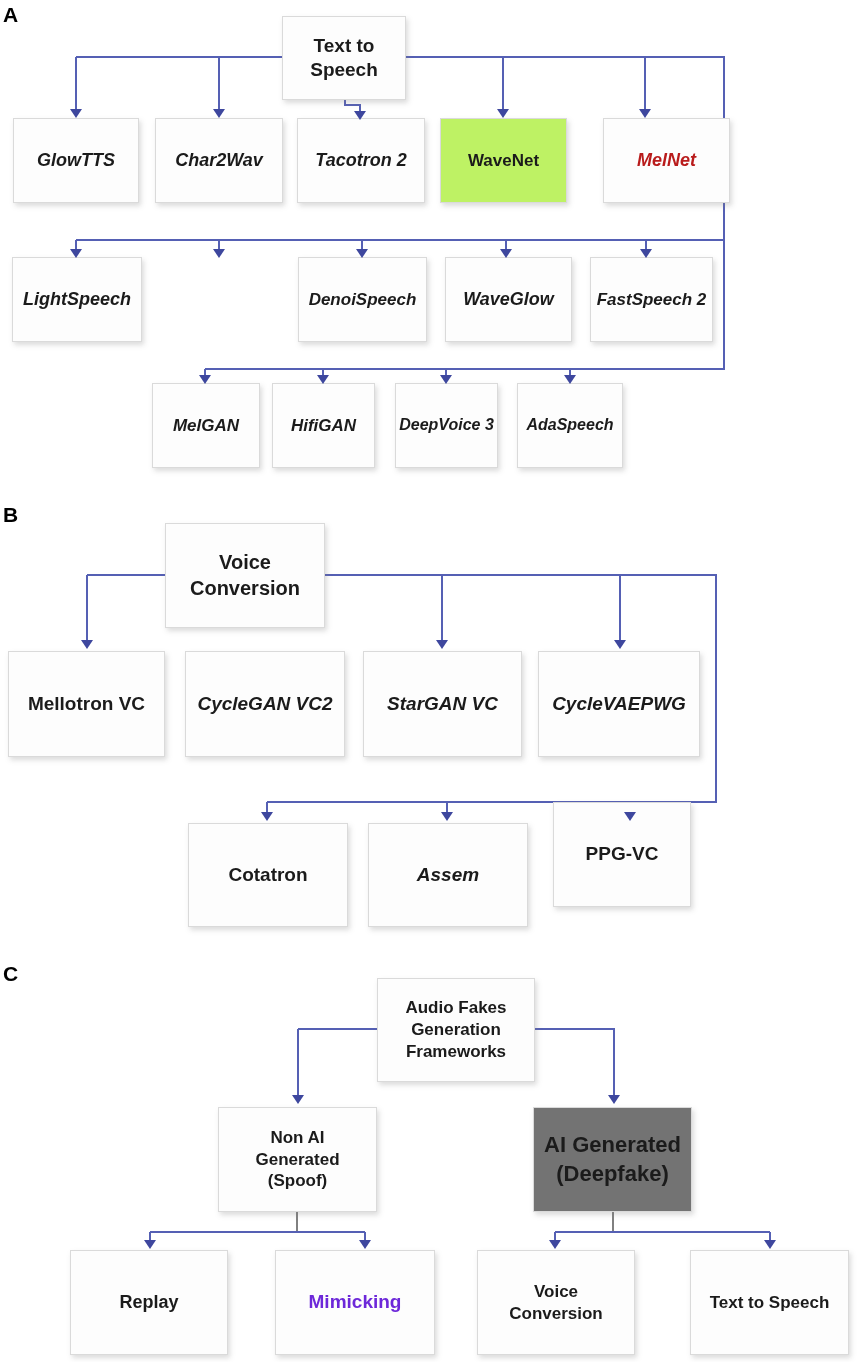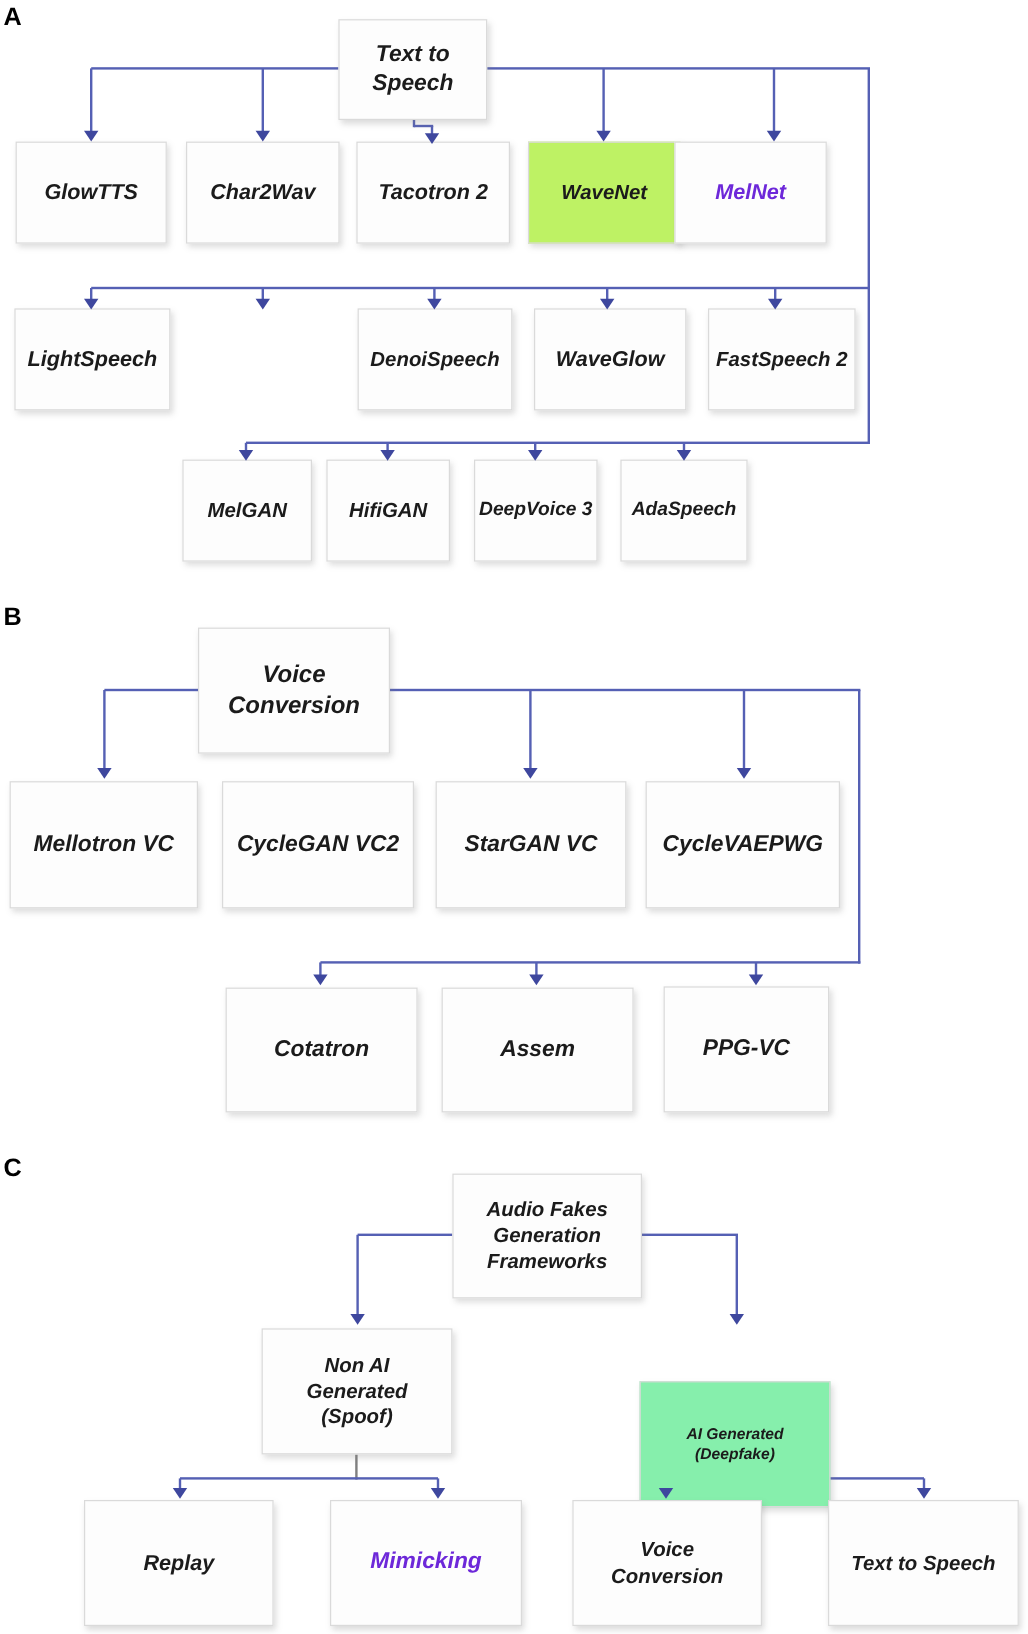--- a/index.html
+++ b/index.html
@@ -9,21 +9,21 @@
   }
   .plabel{
     position:absolute;font-weight:700;font-size:21px;color:#000;
     z-index:4;letter-spacing:.5px;
   }
   .node{
     position:absolute;display:flex;align-items:center;justify-content:center;
     text-align:center;background:#fdfdfd;border:1px solid #dadada;
     box-shadow:2px 3px 5px rgba(130,130,130,.28);
     color:#1b1b1b;font-weight:700;white-space:pre-line;line-height:1.28;
-    z-index:2;box-sizing:border-box;padding:2px;font-style:italic;
+    z-index:2;box-sizing:border-box;padding:2px;
   }
   .node.it{font-style:italic;}
   .seg{position:absolute;z-index:1;}
   .arw{
     position:absolute;width:0;height:0;z-index:3;
     border-left:6px solid transparent;border-right:6px solid transparent;
   }
 </style>
 </head>
 <body>
@@ -96,45 +96,45 @@
     <div class="arw" style="left: 144px; top: 1240px; border-top: 9px solid rgb(62, 71, 158);"></div>
     <div class="arw" style="left: 359px; top: 1240px; border-top: 9px solid rgb(62, 71, 158);"></div>
     <div class="arw" style="left: 549px; top: 1240px; border-top: 9px solid rgb(62, 71, 158);"></div>
     <div class="arw" style="left: 764px; top: 1240px; border-top: 9px solid rgb(62, 71, 158);"></div>
     <div class="node" style="left: 282px; top: 16px; width: 124px; height: 84px; font-size: 19px; border-color: rgb(218, 218, 218); background-color: rgb(253, 253, 253); color: rgb(27, 27, 27);">Text to
 Speech</div>
     <div class="node it" style="left: 13px; top: 118px; width: 126px; height: 85px; font-size: 18px; border-color: rgb(218, 218, 218); background-color: rgb(253, 253, 253); color: rgb(27, 27, 27);">GlowTTS</div>
     <div class="node it" style="left: 155px; top: 118px; width: 128px; height: 85px; font-size: 18px; border-color: rgb(218, 218, 218); background-color: rgb(253, 253, 253); color: rgb(27, 27, 27);">Char2Wav</div>
     <div class="node it" style="left: 297px; top: 118px; width: 128px; height: 85px; font-size: 18px; border-color: rgb(218, 218, 218); background-color: rgb(253, 253, 253); color: rgb(27, 27, 27);">Tacotron 2</div>
     <div class="node" style="left: 440px; top: 118px; width: 127px; height: 85px; font-size: 17px; border-color: rgb(218, 218, 218); background-color: #bef264; color: rgb(27, 27, 27);">WaveNet</div>
-    <div class="node it" style="left: 562px; top: 118px; width: 127px; height: 85px; font-size: 18px; border-color: rgb(218, 218, 218); background-color: rgb(253, 253, 253); color: #6d28d9; text-align: right;">MelNet</div>
+    <div class="node it" style="left: 603px; top: 118px; width: 127px; height: 85px; font-size: 18px; border-color: rgb(218, 218, 218); background-color: rgb(253, 253, 253); color: #b91c1c; text-align: right;">MelNet</div>
     <div class="node it" style="left: 12px; top: 257px; width: 130px; height: 85px; font-size: 18px; border-color: rgb(218, 218, 218); background-color: rgb(253, 253, 253); color: rgb(27, 27, 27);">LightSpeech</div>
     <div class="node it" style="left: 298px; top: 257px; width: 129px; height: 85px; font-size: 17px; border-color: rgb(218, 218, 218); background-color: rgb(253, 253, 253); color: rgb(27, 27, 27);">DenoiSpeech</div>
     <div class="node it" style="left: 445px; top: 257px; width: 127px; height: 85px; font-size: 18px; border-color: rgb(218, 218, 218); background-color: rgb(253, 253, 253); color: rgb(27, 27, 27);">WaveGlow</div>
     <div class="node it" style="left: 590px; top: 257px; width: 123px; height: 85px; font-size: 17px; border-color: rgb(218, 218, 218); background-color: rgb(253, 253, 253); color: rgb(27, 27, 27);">FastSpeech 2</div>
     <div class="node it" style="left: 152px; top: 383px; width: 108px; height: 85px; font-size: 17px; border-color: rgb(218, 218, 218); background-color: rgb(253, 253, 253); color: rgb(27, 27, 27);">MelGAN</div>
     <div class="node it" style="left: 272px; top: 383px; width: 103px; height: 85px; font-size: 17px; border-color: rgb(218, 218, 218); background-color: rgb(253, 253, 253); color: rgb(27, 27, 27);">HifiGAN</div>
     <div class="node it" style="left: 395px; top: 383px; width: 103px; height: 85px; font-size: 16px; border-color: rgb(218, 218, 218); background-color: rgb(253, 253, 253); color: rgb(27, 27, 27); font-style: italic;">DeepVoice 3</div>
     <div class="node it" style="left: 517px; top: 383px; width: 106px; height: 85px; font-size: 16px; border-color: rgb(218, 218, 218); background-color: rgb(253, 253, 253); color: rgb(27, 27, 27);">AdaSpeech</div>
     <div class="node" style="left: 165px; top: 523px; width: 160px; height: 105px; font-size: 20px; border-color: rgb(218, 218, 218); background-color: rgb(253, 253, 253); color: rgb(27, 27, 27);">Voice
 Conversion</div>
     <div class="node" style="left: 8px; top: 651px; width: 157px; height: 106px; font-size: 19px; border-color: rgb(218, 218, 218); background-color: rgb(253, 253, 253); color: rgb(27, 27, 27);">Mellotron VC</div>
     <div class="node it" style="left: 185px; top: 651px; width: 160px; height: 106px; font-size: 19px; border-color: rgb(218, 218, 218); background-color: rgb(253, 253, 253); color: rgb(27, 27, 27);">CycleGAN VC2</div>
     <div class="node it" style="left: 363px; top: 651px; width: 159px; height: 106px; font-size: 19px; border-color: rgb(218, 218, 218); background-color: rgb(253, 253, 253); color: rgb(27, 27, 27);">StarGAN VC</div>
     <div class="node it" style="left: 538px; top: 651px; width: 162px; height: 106px; font-size: 19px; border-color: rgb(218, 218, 218); background-color: rgb(253, 253, 253); color: rgb(27, 27, 27);">CycleVAEPWG</div>
     <div class="node it" style="left: 368px; top: 823px; width: 160px; height: 104px; font-size: 19px; border-color: rgb(218, 218, 218); background-color: rgb(253, 253, 253); color: rgb(27, 27, 27);">Assem</div>
     <div class="node" style="left: 188px; top: 823px; width: 160px; height: 104px; font-size: 19px; border-color: rgb(218, 218, 218); background-color: rgb(253, 253, 253); color: rgb(27, 27, 27);">Cotatron</div>
-    <div class="node" style="left: 553px; top: 822px; width: 138px; height: 105px; font-size: 19px; border-color: rgb(218, 218, 218); background-color: rgb(253, 253, 253); color: rgb(27, 27, 27);">PPG-VC</div>
+    <div class="node" style="left: 553px; top: 802px; width: 138px; height: 105px; font-size: 19px; border-color: rgb(218, 218, 218); background-color: rgb(253, 253, 253); color: rgb(27, 27, 27);">PPG-VC</div>
     <div class="node" style="left: 377px; top: 978px; width: 158px; height: 104px; font-size: 17px; border-color: rgb(218, 218, 218); background-color: rgb(253, 253, 253); color: rgb(27, 27, 27);">Audio Fakes
 Generation
 Frameworks</div>
     <div class="node" style="left: 218px; top: 1107px; width: 159px; height: 105px; font-size: 17px; border-color: rgb(218, 218, 218); background-color: rgb(253, 253, 253); color: rgb(27, 27, 27);">Non AI
 Generated
 (Spoof)</div>
-    <div class="node" style="left: 533px; top: 1107px; width: 159px; height: 105px; font-size: 13px; border-color: rgb(218, 218, 218); background-color: #86efac; color: rgb(27, 27, 27); margin-top: 44px;">AI Generated
+    <div class="node" style="left: 533px; top: 1107px; width: 159px; height: 105px; font-size: 22px; border-color: rgb(218, 218, 218); background-color: #737373; color: rgb(27, 27, 27);">AI Generated
 (Deepfake)</div>
     <div class="node" style="left: 70px; top: 1250px; width: 158px; height: 105px; font-size: 18px; border-color: rgb(218, 218, 218); background-color: rgb(253, 253, 253); color: rgb(27, 27, 27);">Replay</div>
     <div class="node" style="left: 275px; top: 1250px; width: 160px; height: 105px; font-size: 19px; border-color: rgb(218, 218, 218); background-color: rgb(253, 253, 253); color: #6d28d9;">Mimicking</div>
     <div class="node" style="left: 477px; top: 1250px; width: 158px; height: 105px; font-size: 17px; border-color: rgb(218, 218, 218); background-color: rgb(253, 253, 253); color: rgb(27, 27, 27);">Voice
 Conversion</div>
     <div class="node" style="left: 690px; top: 1250px; width: 159px; height: 105px; font-size: 17px; border-color: rgb(218, 218, 218); background-color: rgb(253, 253, 253); color: rgb(27, 27, 27);">Text to Speech</div>
     <div class="plabel" style="left: 3px; top: 3px;">A</div>
     <div class="plabel" style="left: 3px; top: 503px;">B</div>
     <div class="plabel" style="left: 3px; top: 962px;">C</div>
   </div>

